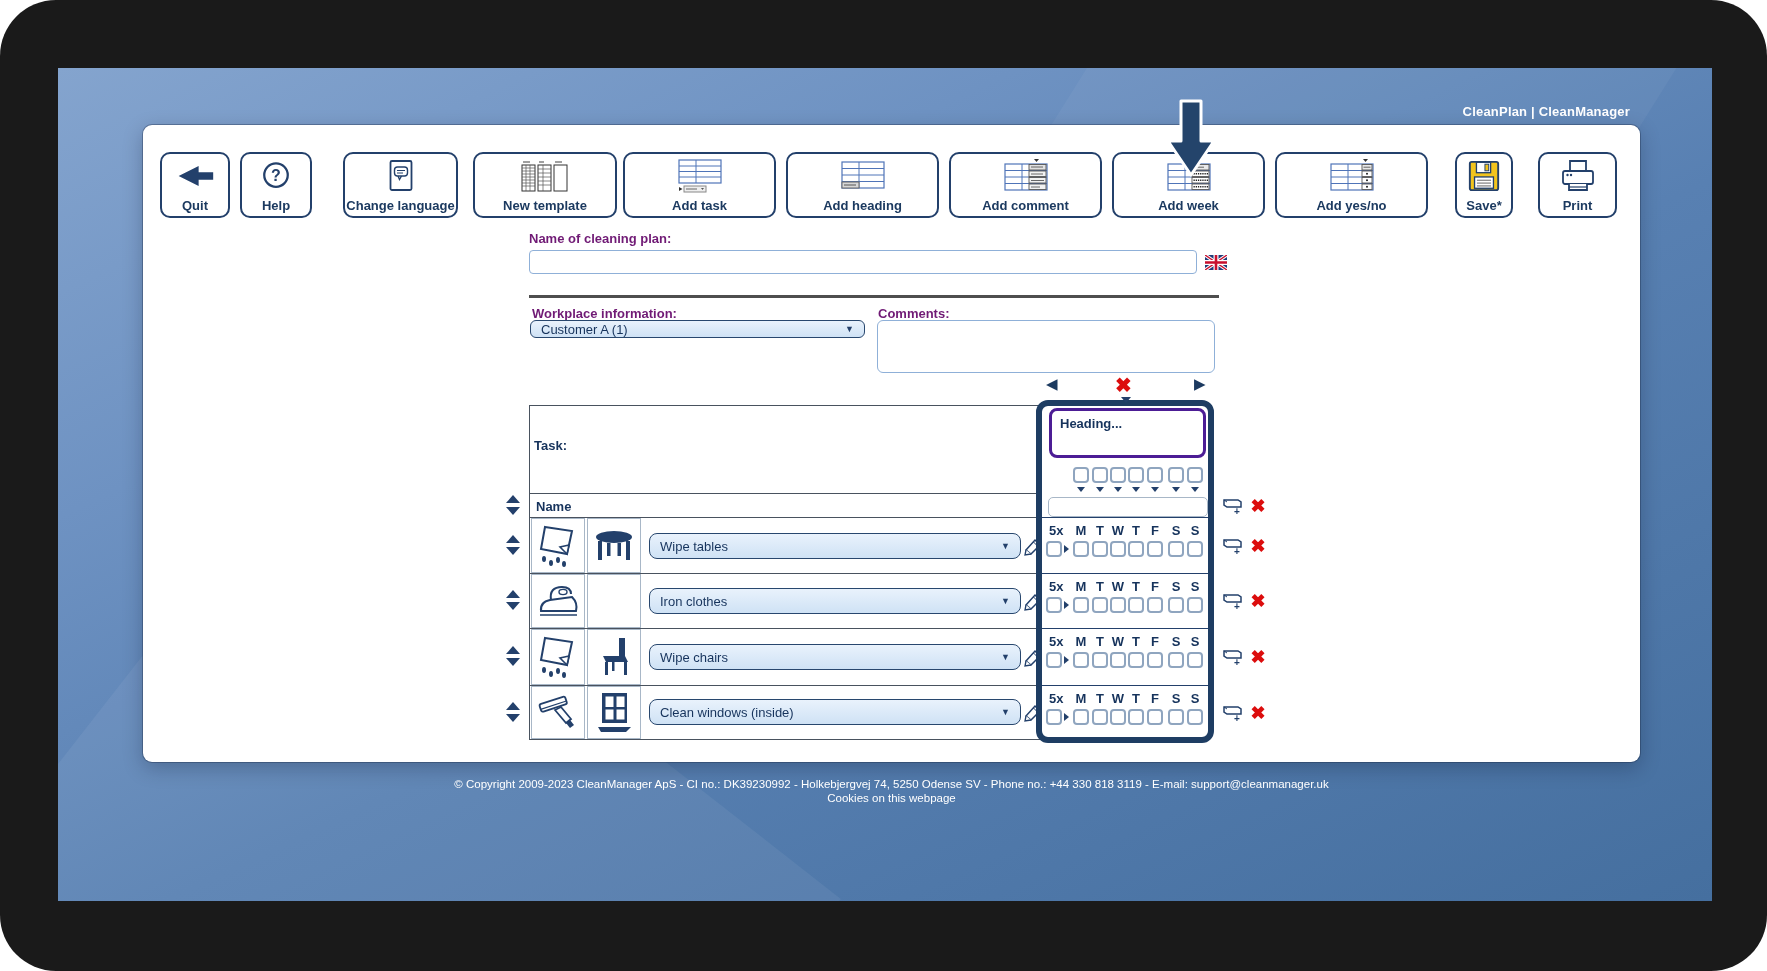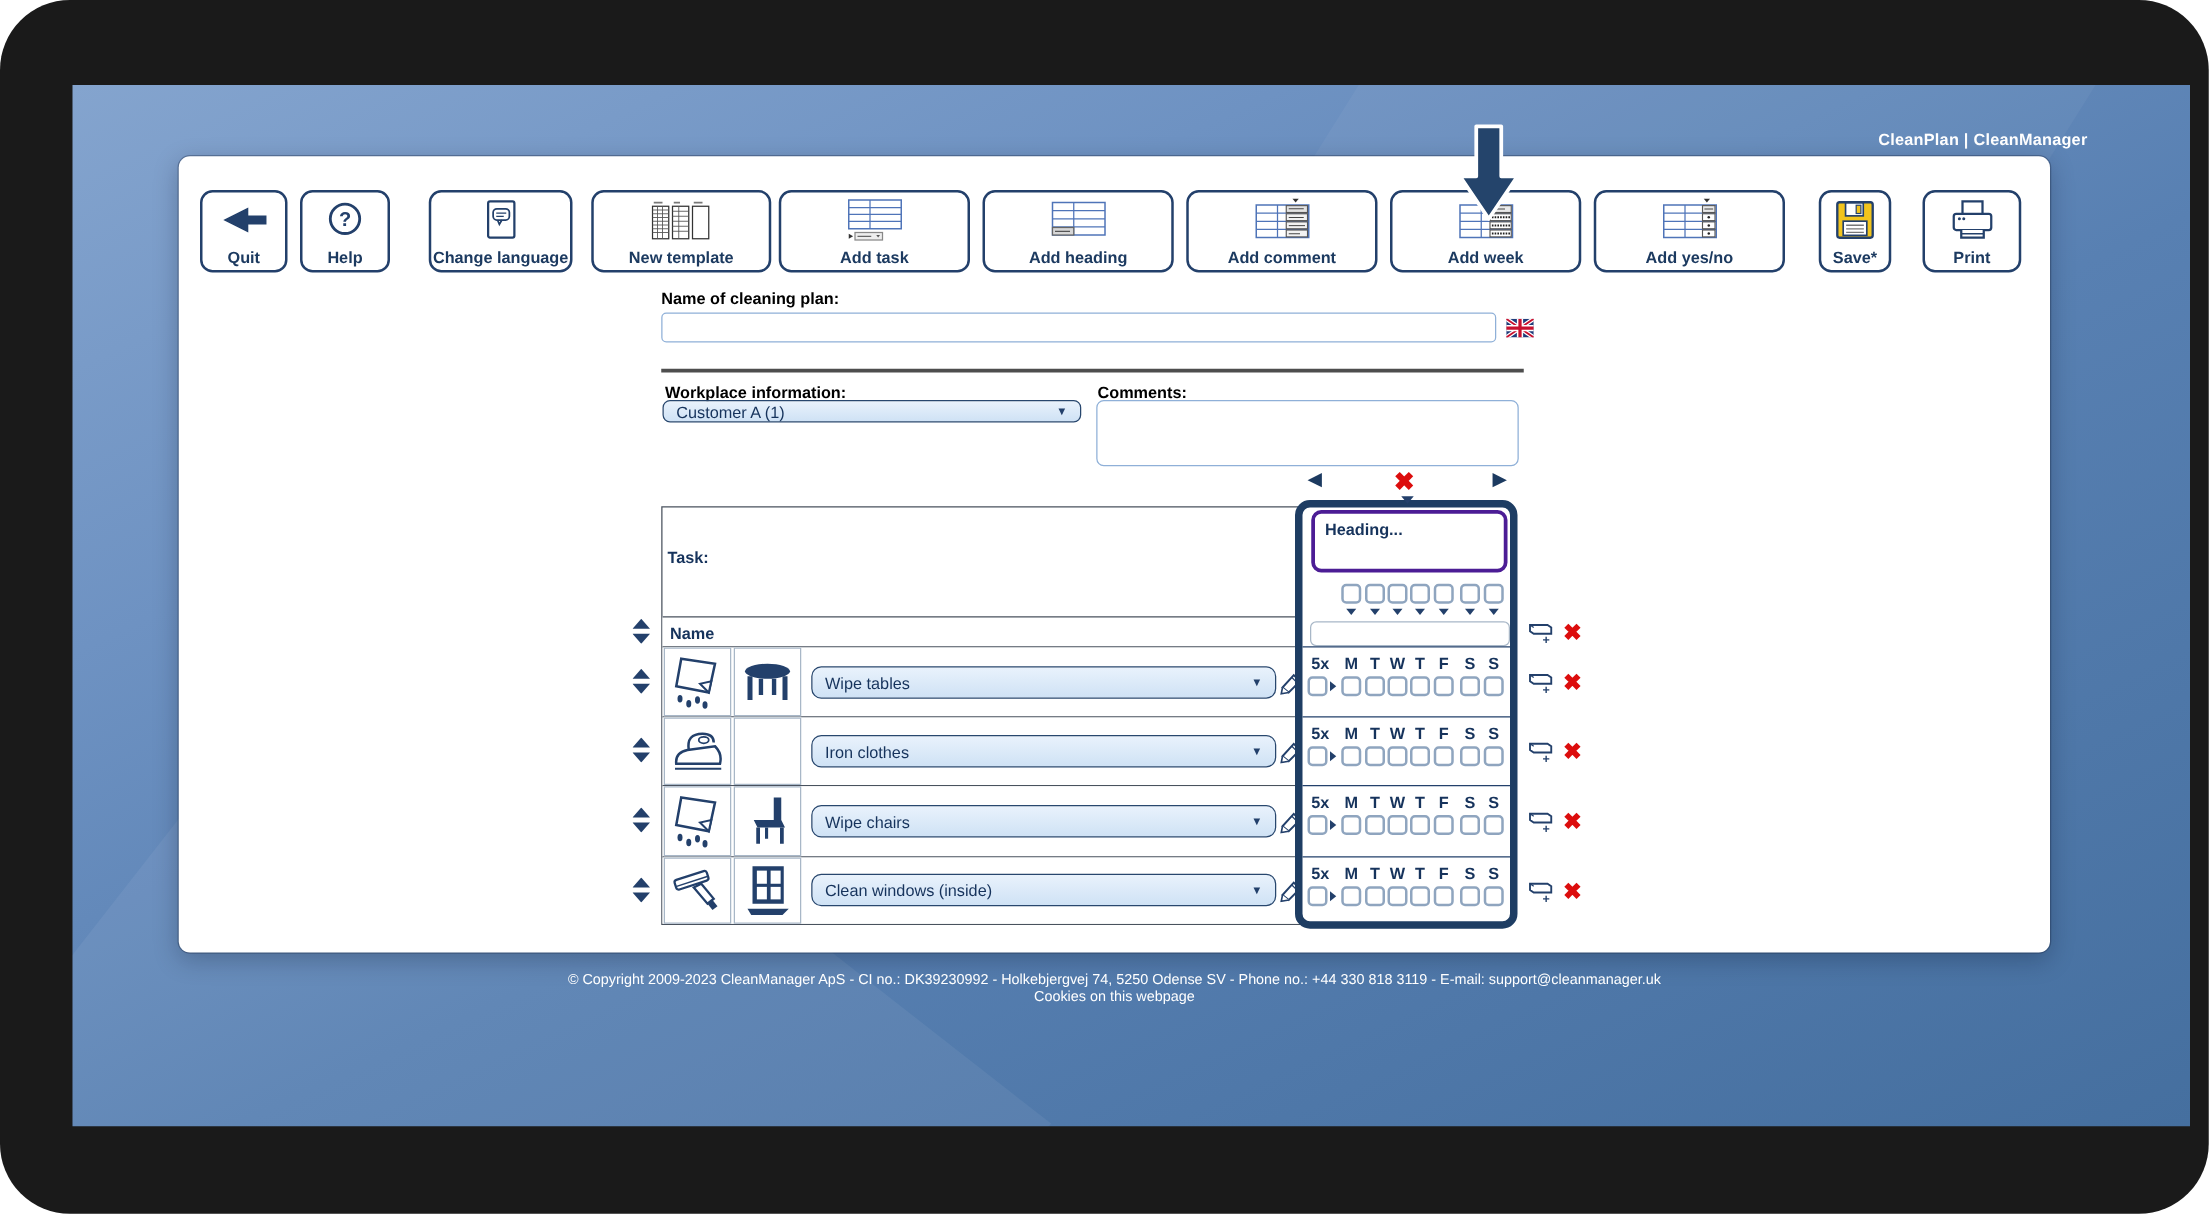--- a/index.html
+++ b/index.html
@@ -1,33 +1,33 @@
 <!DOCTYPE html>
 <html><head>
 <meta charset="utf-8">
 <style>
   html,body{margin:0;padding:0;background:#fff;}
   body{width:1767px;height:971px;position:relative;font-family:"Liberation Sans",sans-serif;overflow:hidden;}
   .monitor{position:absolute;inset:0;background:#1a1a1a;border-radius:56px;}
   .screen{position:absolute;left:58px;top:68px;width:1654px;height:833px;overflow:hidden;
-    background:linear-gradient(155deg,#84a4ce 0%,#6e92c2 28%,#5880b2 55%,#456f9f 100%);padding-left:40px;}
+    background:linear-gradient(155deg,#84a4ce 0%,#6e92c2 28%,#5880b2 55%,#456f9f 100%);}
   .streak{position:absolute;background:rgba(255,255,255,0.06);}
   .s1{left:-120px;top:520px;width:700px;height:900px;transform:rotate(38deg);}
   .s2{left:980px;top:-300px;width:500px;height:900px;transform:rotate(32deg);background:rgba(255,255,255,0.045);}
   .brand{position:absolute;top:36px;right:82px;color:#ffffff;font-weight:bold;font-size:13px;letter-spacing:.2px;}
   .window{position:absolute;left:85px;top:57px;width:1497px;height:637px;background:#ffffff;border-radius:9px;
     box-shadow:0 0 0 1px rgba(25,40,70,.35),0 6px 20px rgba(0,10,30,.25);}
   
   .tbtn{position:absolute;top:27px;height:66px;box-sizing:border-box;border:2px solid #23406b;border-radius:10px;
     background:#fff;display:flex;flex-direction:column;align-items:center;justify-content:flex-end;padding-bottom:3px;cursor:pointer;}
   .tbtn .ic{flex:1;display:flex;align-items:center;justify-content:center;}
   .tbtn .lbl{font-size:13px;font-weight:bold;color:#1c3a60;line-height:15px;white-space:nowrap;}
   .note-arrow{position:absolute;left:1022px;top:-26px;width:52px;height:80px;z-index:6;}
   
-  .flabel{position:absolute;font-size:13px;font-weight:bold;color:#000000;}
+  .flabel{position:absolute;font-size:13px;font-weight:bold;color:#701a75;}
   .inp-name{position:absolute;left:386px;top:125px;width:668px;height:24px;box-sizing:border-box;
     border:1px solid #8fb0d8;border-radius:4px;background:#fff;font-size:13px;color:#16335c;padding:0 8px;}
   .flag{position:absolute;left:1062px;top:130px;width:22px;height:15px;cursor:pointer;}
   .divider{position:absolute;left:386px;top:170px;width:690px;height:3px;background:#4e4e4e;}
   .dropdown{background:linear-gradient(#e9f2fc,#cfe2f5);border:1px solid #28476e;border-radius:6px;
     display:flex;align-items:center;font-size:13px;color:#16335c;padding:0 10px;box-sizing:border-box;cursor:pointer;}
   .dd-caret{margin-left:auto;color:#23406b;font-size:9px;line-height:9px;}
   .dd-work{position:absolute;left:387px;top:195px;width:335px;height:18px;}
   .box-comm{position:absolute;left:734px;top:195px;width:338px;height:53px;box-sizing:border-box;
     border:1px solid #8fb0d8;border-radius:6px;background:#fff;}

